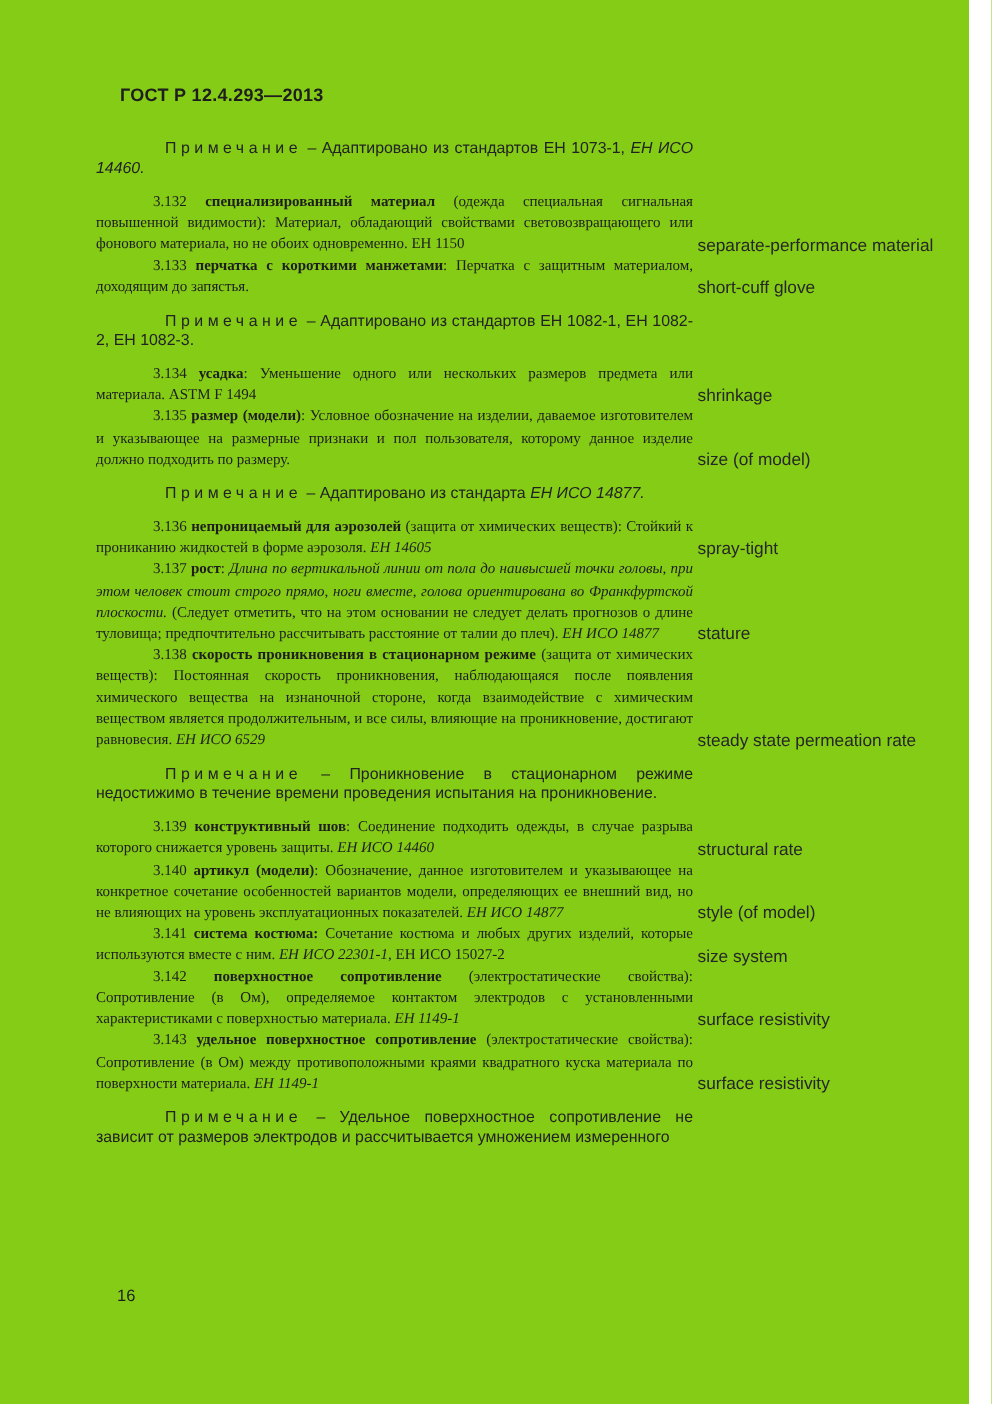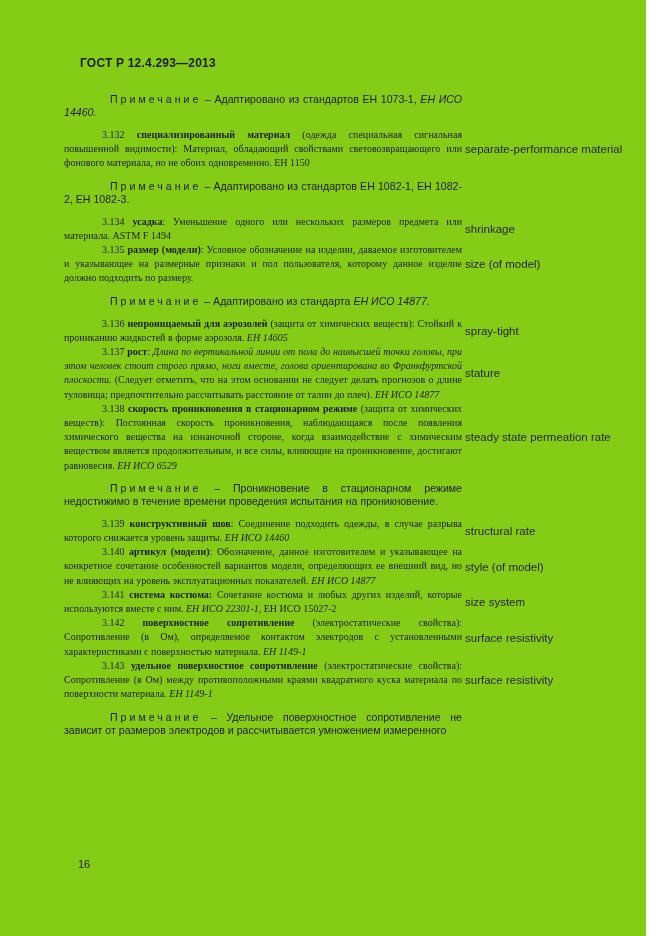--- a/index.html
+++ b/index.html
@@ -25,21 +25,21 @@
     white-space: nowrap;
   }
   .content {
     position: absolute;
     top: 84px;
     left: 64px;
     width: 580px;
   }
   .row {
     display: flex;
-    align-items: center;
+    align-items: flex-end;
   }
   .main-col { width: 398px; }
   .term-col {
     width: 158px;
     margin-left: 3px;
     font-size: 11.5px;
     line-height: 14px;
     color: #262626;
   }
   p.para {
@@ -77,20 +77,26 @@
         <div class="main-col">
           <p class="note"><span class="sp">Примечание</span><span> – Адаптировано из стандартов  ЕН 1073-1, </span><i>ЕН ИСО 14460.</i></p>
         </div>
         <div class="term-col"></div>
       </div>
       <div class="row">
         <div class="main-col">
           <p class="para"><span>3.132 </span><b>специализированный материал</b><span> (одежда специальная сигнальная повышенной видимости): Материал, обладающий свойствами световозвращающего или фонового материала, но не обоих одновременно. ЕН 1150</span></p>
         </div>
         <div class="term-col">separate-performance material</div>
+      </div>
+      <div class="row">
+        <div class="main-col">
+          <p class="para"><span>3.133 </span><b>перчатка с короткими манжетами</b><span>: Перчатка с защитным материалом, доходящим до запястья.</span></p>
+        </div>
+        <div class="term-col">short-cuff glove</div>
       </div>
       <div class="row">
         <div class="main-col">
           <p class="note"><span class="sp">Примечание</span><span> – Адаптировано из стандартов ЕН 1082-1, ЕН 1082-2, ЕН 1082-3.</span></p>
         </div>
         <div class="term-col"></div>
       </div>
       <div class="row">
         <div class="main-col">
           <p class="para"><span>3.134 </span><b>усадка</b><span>: Уменьшение одного или нескольких размеров предмета или материала. ASTM F 1494</span></p>

